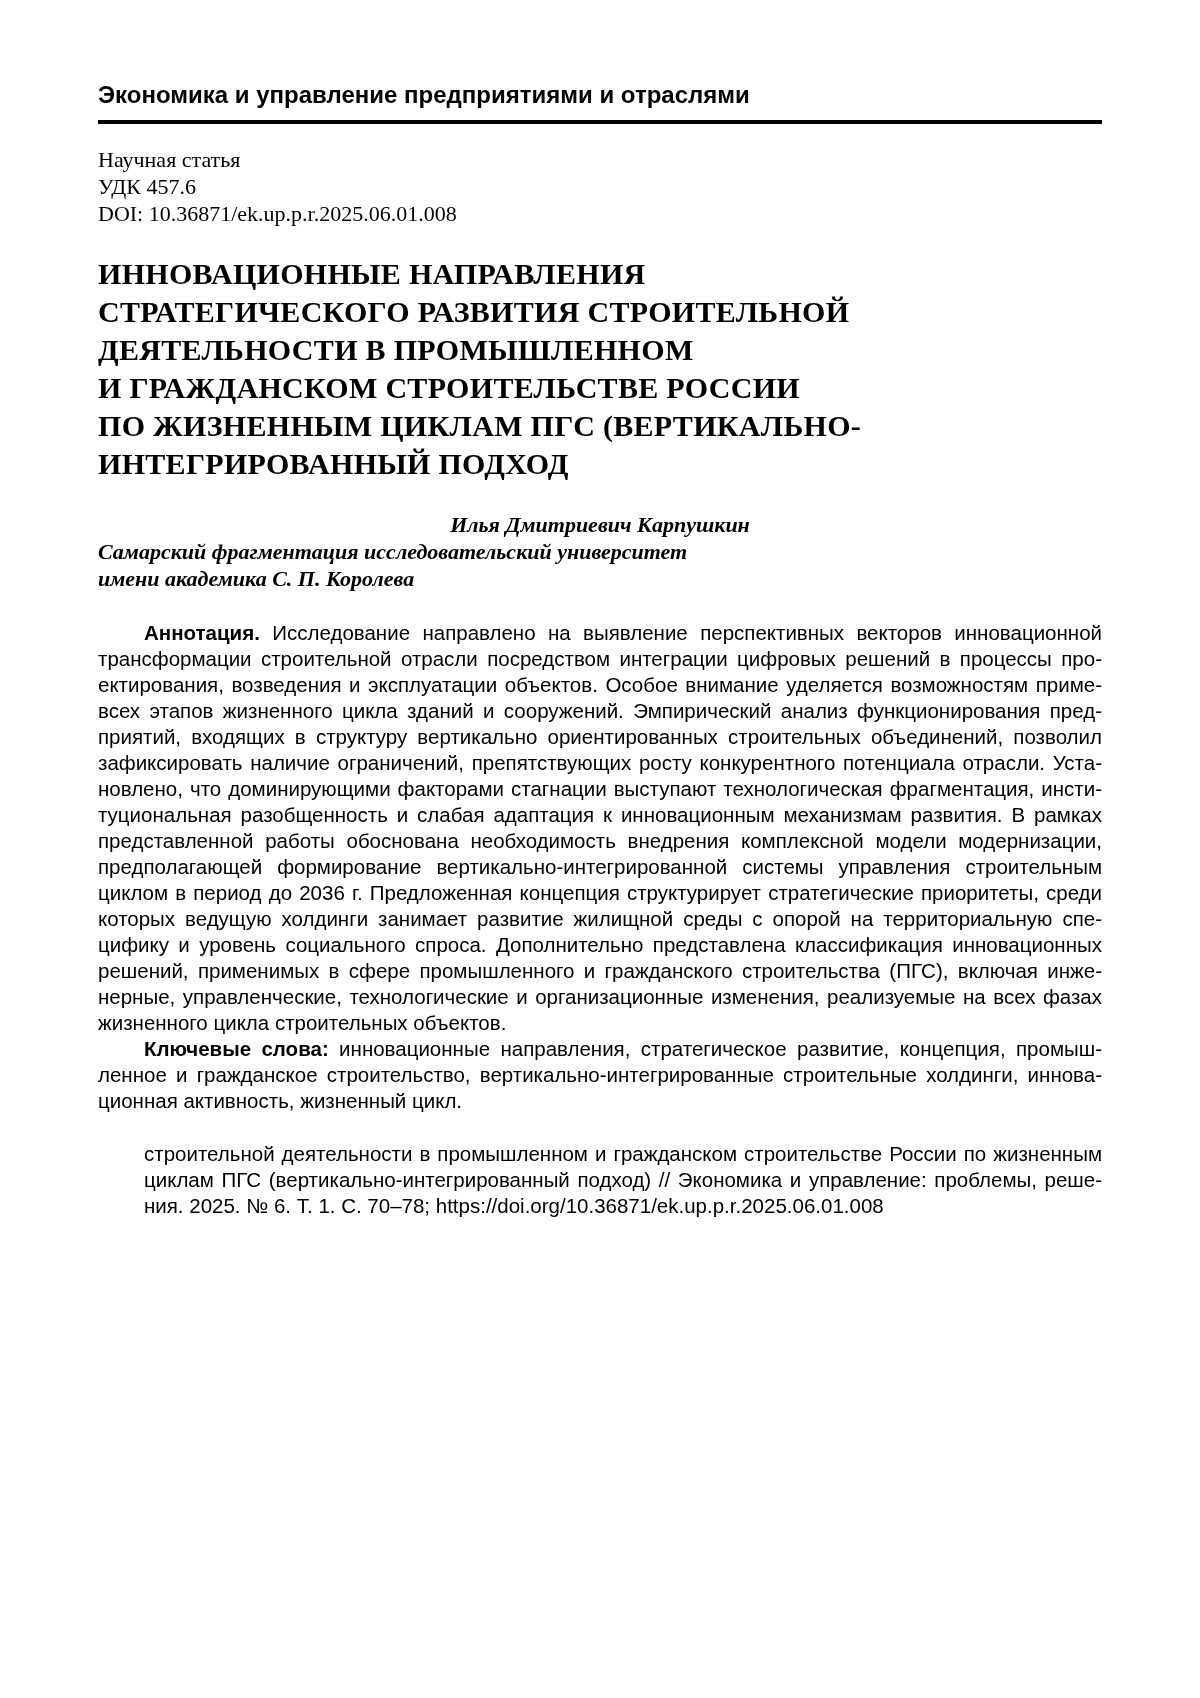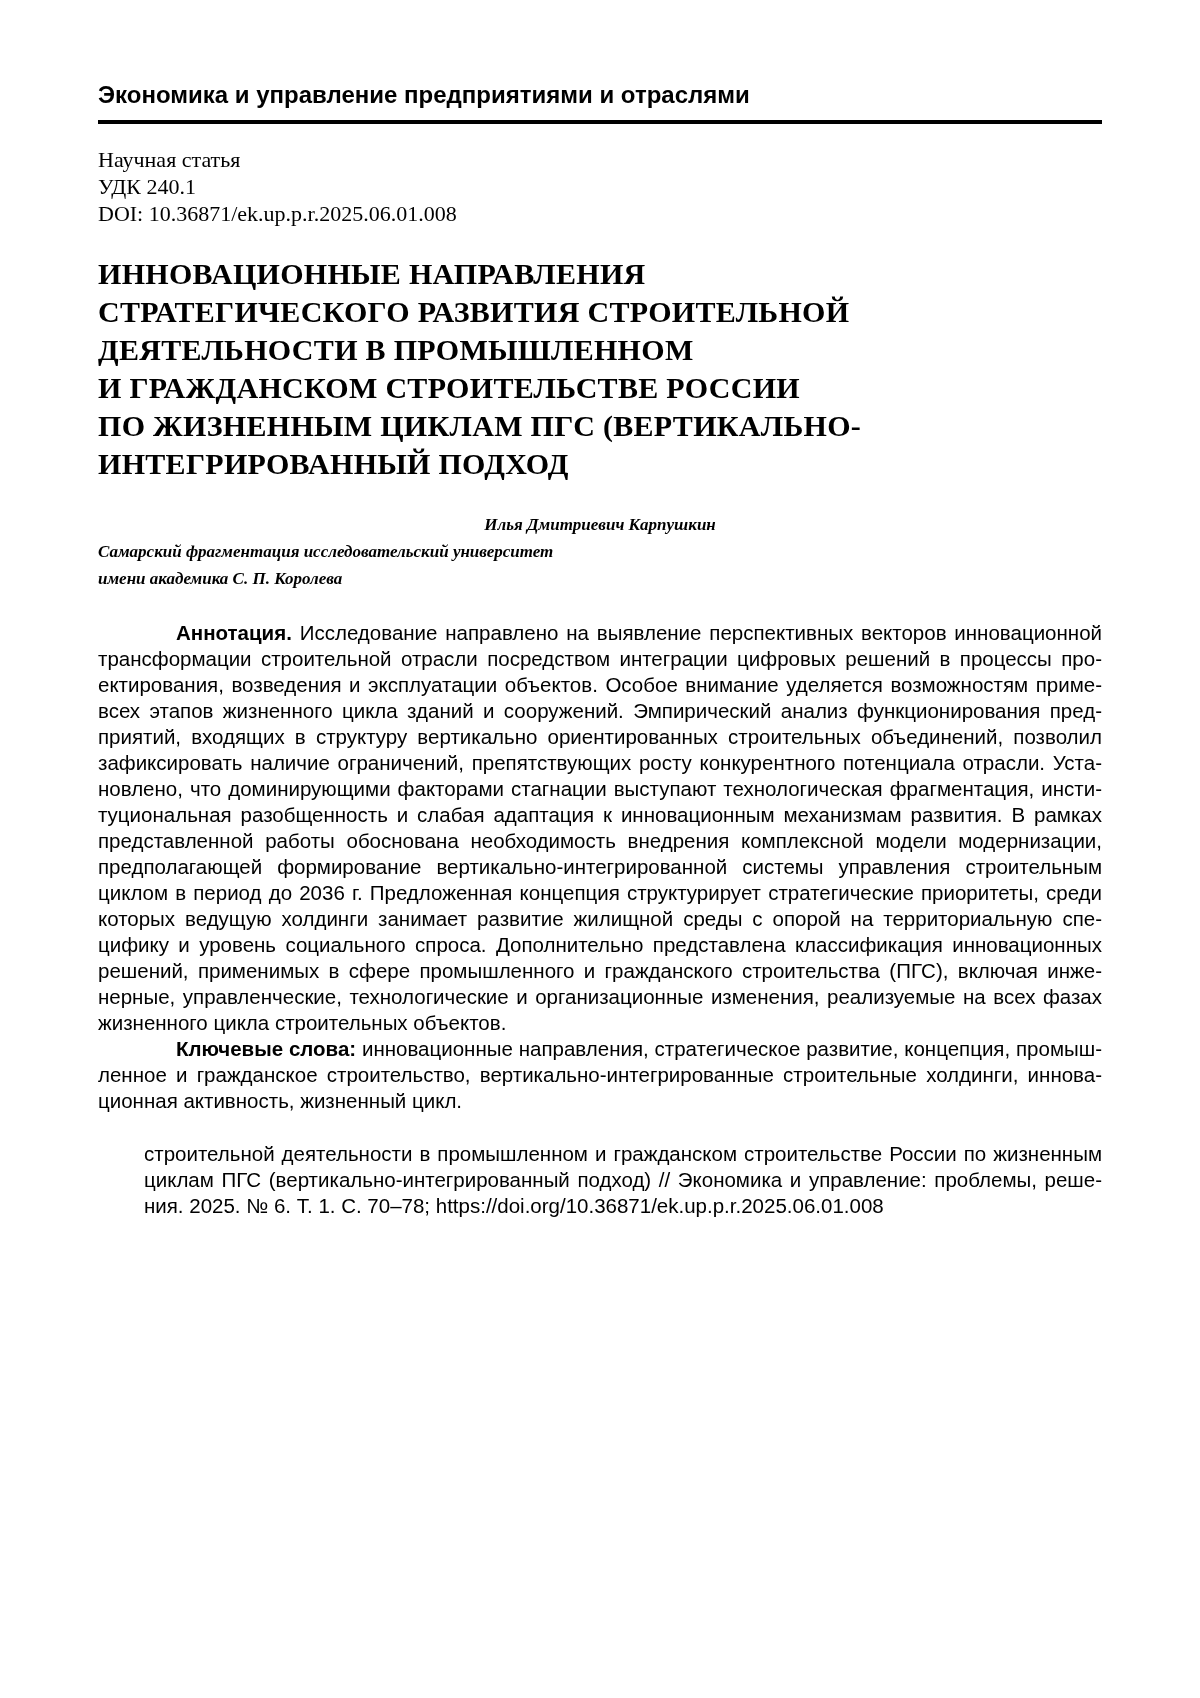--- a/index.html
+++ b/index.html
@@ -40,35 +40,35 @@
     font-size: 30px;
     line-height: 38px;
     letter-spacing: 0.3px;
   }
   .authors {
     margin-top: 28px;
     text-align: center;
     font-family: "Liberation Serif", serif;
     font-weight: bold;
     font-style: italic;
-    font-size: 17px;
+    font-size: 22px;
     line-height: 27px;
   }
   .para {
     font-family: "Liberation Sans", sans-serif;
     font-size: 20.5px;
     line-height: 26px;
     margin: 0;
   }
   .para.abstract { margin-top: 28px; }
   .para.citation { margin-top: 27px; margin-left: 46px; }
   .indent-first > .line:first-child { text-indent: 46px; }
   .line { text-align: left; }
   .jline { text-align: justify; text-align-last: justify; }
-  .seg-b { font-weight: bold; margin-left: 32px; }
+  .seg-b { font-weight: bold; }
   .seg-i { font-style: italic; }
   .copyright {
     position: absolute;
     left: 98px;
     top: 1521px;
     font-family: "Liberation Serif", serif;
     font-size: 14px;
     line-height: 24px;
   }
   .footer-rule {
@@ -96,21 +96,21 @@
 <body>
 
 <div class="page">
 
   <div class="section-heading">Экономика и управление предприятиями и отраслями</div>
 
   <div class="rule"></div>
 
   <div class="meta">
     <div>Научная статья</div>
-    <div>УДК 240.1</div>
+    <div>УДК 457.6</div>
     <div>DOI: 10.36871/ek.up.p.r.2025.06.01.008</div>
   </div>
 
   <h1 class="title">
       <div class="line">ИННОВАЦИОННЫЕ НАПРАВЛЕНИЯ</div>
       <div class="line">СТРАТЕГИЧЕСКОГО РАЗВИТИЯ СТРОИТЕЛЬНОЙ</div>
       <div class="line">ДЕЯТЕЛЬНОСТИ В ПРОМЫШЛЕННОМ</div>
       <div class="line">И ГРАЖДАНСКОМ СТРОИТЕЛЬСТВЕ РОССИИ</div>
       <div class="line">ПО ЖИЗНЕННЫМ ЦИКЛАМ ПГС (ВЕРТИКАЛЬНО-</div>
       <div class="line">ИНТЕГРИРОВАННЫЙ ПОДХОД</div>

